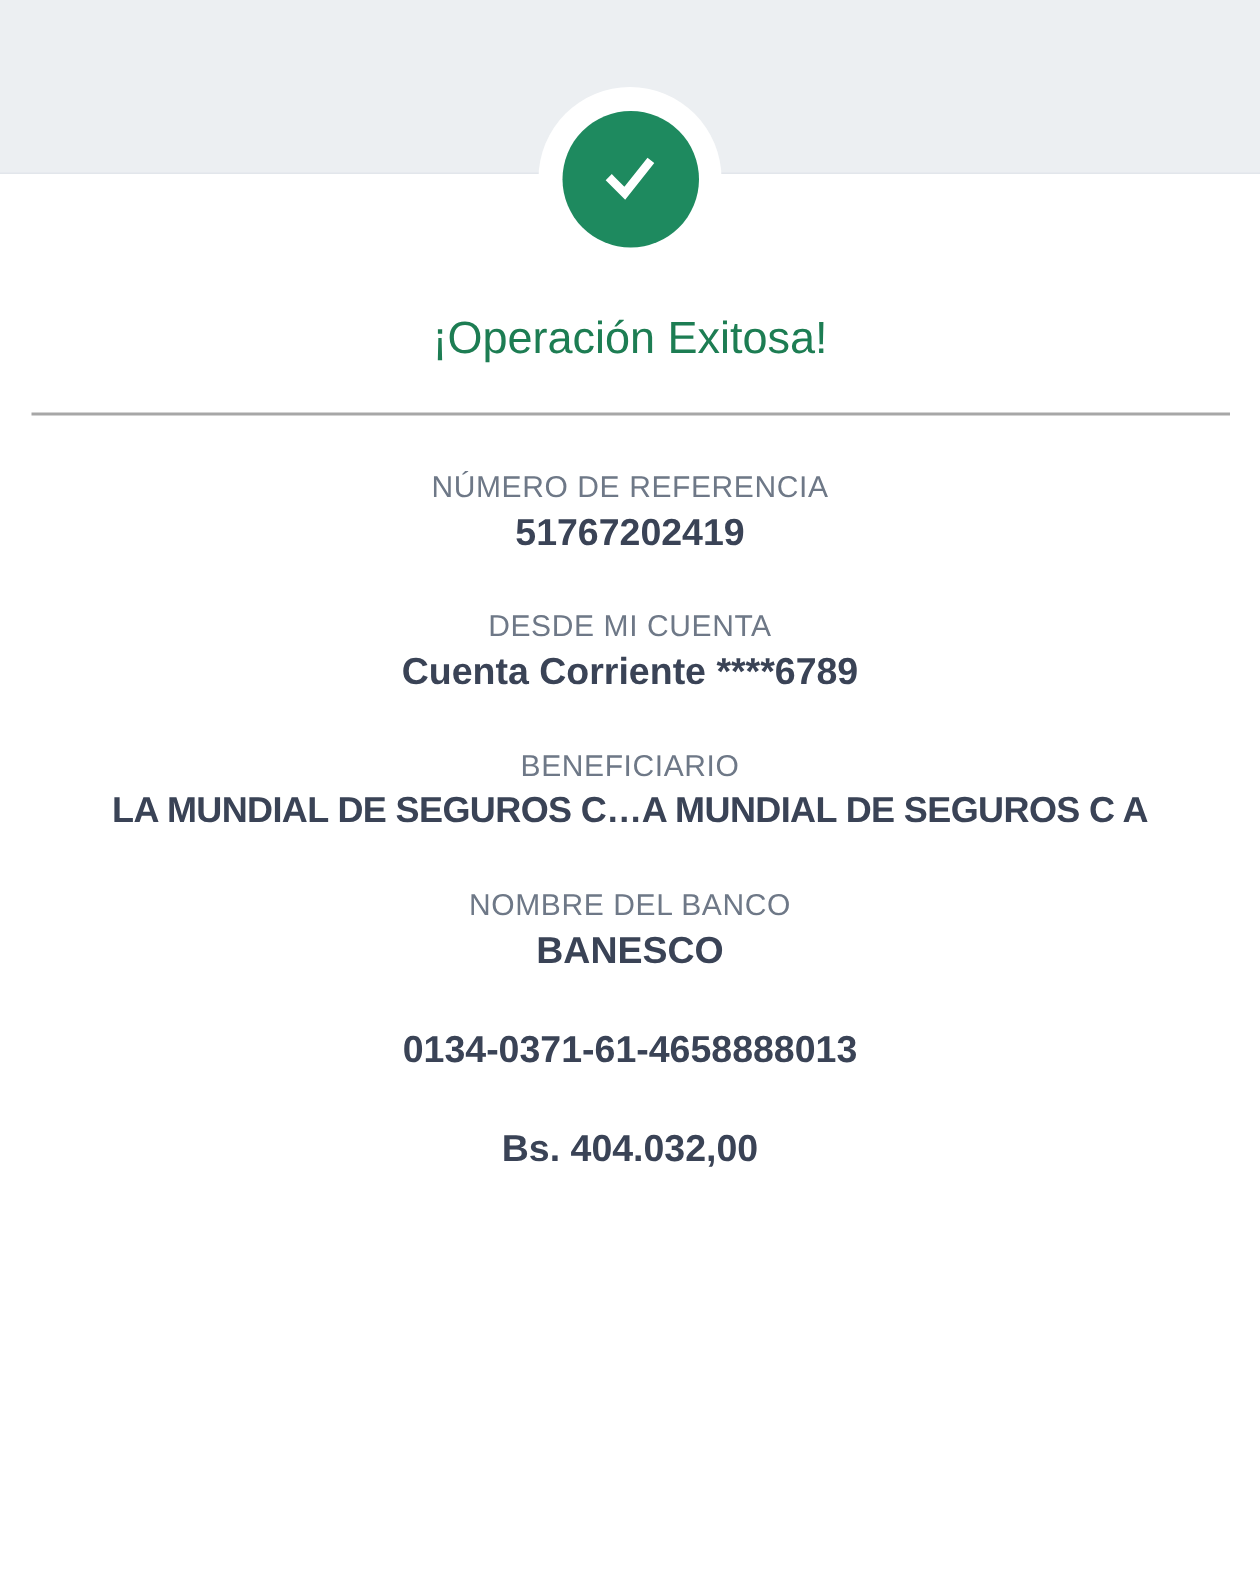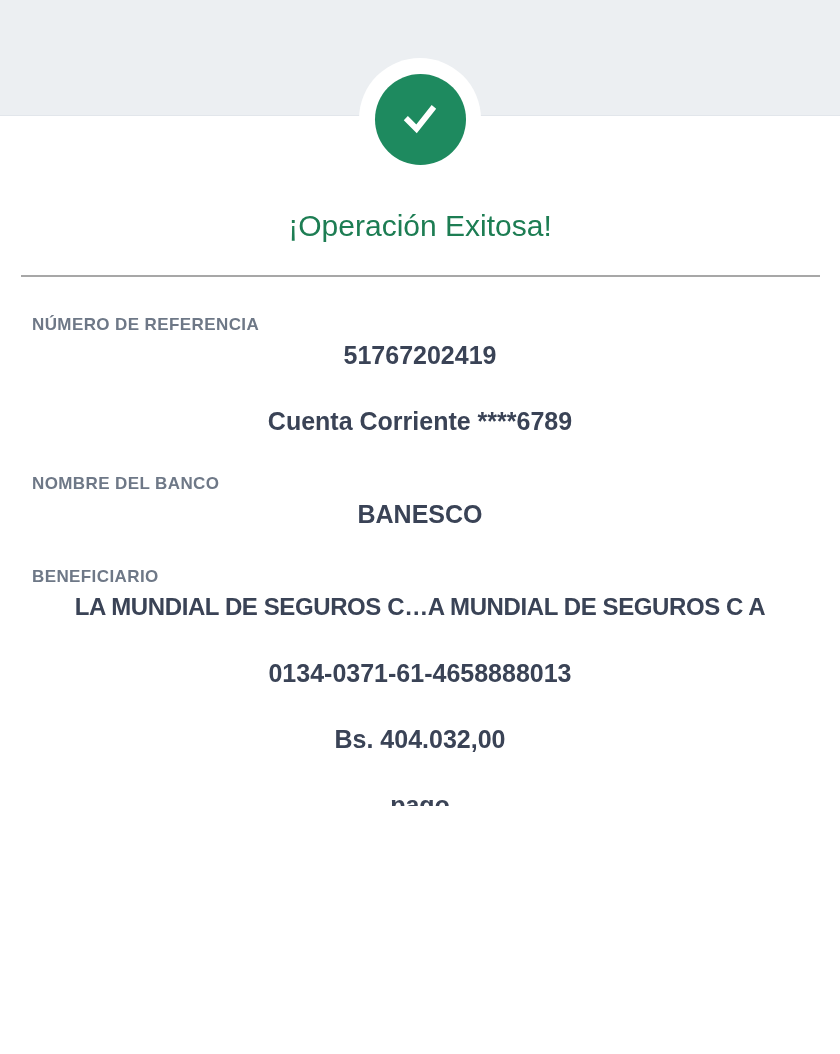--- a/index.html
+++ b/index.html
@@ -65,25 +65,26 @@
     margin:31px 20px 0 21px;
   }
   .fields{
     margin-top:36px;
     padding:0 32px;
   }
   .field{
     margin-bottom:36px;
   }
   .field-label{
-    font-size:17px;
+    font-size:20px;
     line-height:24px;
     letter-spacing:0.4px;
     color:var(--label-gray);
-    font-weight:700;
+    font-weight:400;
+    text-align:center;
   }
   .field-value{
     margin-top:3px;
     font-size:25px;
     line-height:30px;
     font-weight:700;
     color:var(--value-dark);
     white-space:nowrap;
     text-align:center;
   }
@@ -113,31 +114,32 @@
 
   <div class="fields">
 
     <div class="field">
       <div class="field-label">NÚMERO DE REFERENCIA</div>
       <div class="field-value">51767202419</div>
     </div>
 
 
     <div class="field">
+      <div class="field-label">DESDE MI CUENTA</div>
       <div class="field-value">Cuenta Corriente ****6789</div>
+    </div>
+
+    <div class="field">
+      <div class="field-label">BENEFICIARIO</div>
+      <div class="field-value condensed">LA MUNDIAL DE SEGUROS C…A MUNDIAL DE SEGUROS C A</div>
     </div>
 
     <div class="field">
       <div class="field-label">NOMBRE DEL BANCO</div>
       <div class="field-value">BANESCO</div>
-    </div>
-
-    <div class="field">
-      <div class="field-label">BENEFICIARIO</div>
-      <div class="field-value condensed">LA MUNDIAL DE SEGUROS C…A MUNDIAL DE SEGUROS C A</div>
     </div>
 
     <div class="field">
       <div class="field-value">0134-0371-61-4658888013</div>
     </div>
 
     <div class="field">
       <div class="field-value">Bs. 404.032,00</div>
     </div>
 

